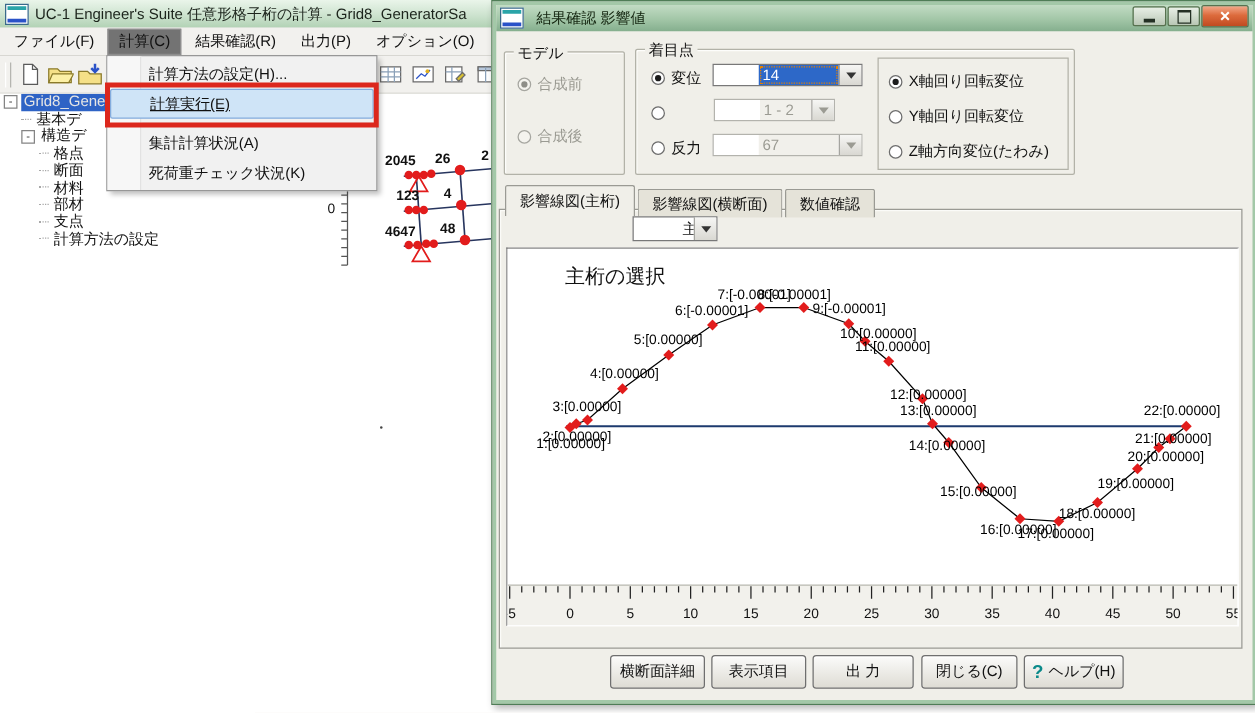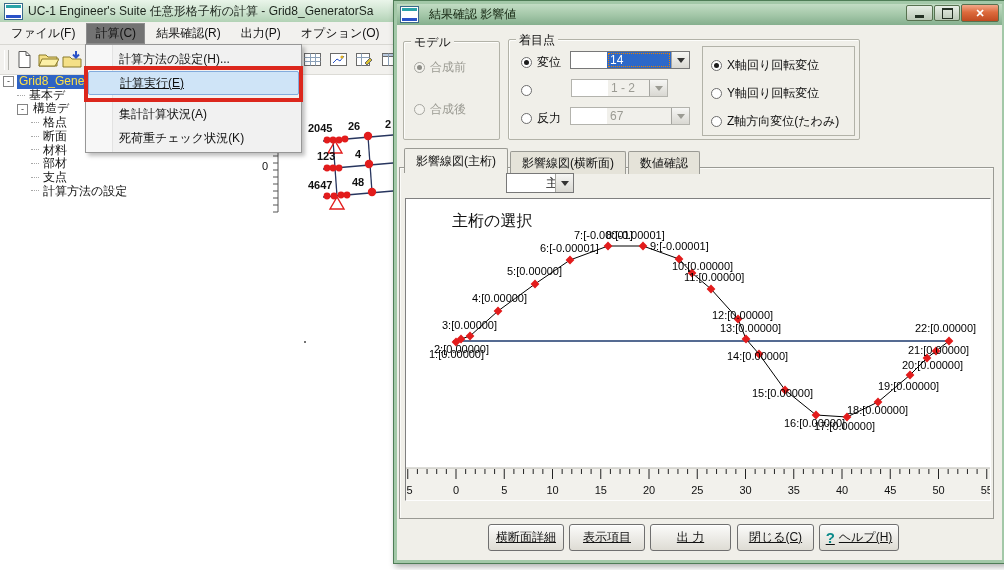--- a/index.html
+++ b/index.html
@@ -27,21 +27,21 @@
   .tb-grip{width:3px;height:20px;border-left:1px solid #fff;border-right:1px solid #b5b5b0;margin:0 3px 0 4px;}
   .tbicon{width:24px;height:22px;display:inline-flex;align-items:center;justify-content:center;}
   .tbicon.right-block{position:absolute;top:3px;}
   
   #tree{position:absolute;left:0;top:75px;width:253px;height:138px;background:#fff;overflow:hidden;font-size:12px;color:#111;}
   .tree-row{height:13.7px;line-height:13.5px;white-space:nowrap;display:flex;align-items:center;}
   .tree-dots{display:inline-block;width:8px;height:1px;border-top:1px dotted #a8a8a8;margin:0 2px 0 0;}
   .expander{display:inline-flex;width:9px;height:9px;border:1px solid #848484;background:#fff;
     align-items:center;justify-content:center;font-size:9px;line-height:7px;margin-right:3px;color:#333;flex:none;}
   .tree-label{padding:0 2px;}
-  .tree-label.selected{background:#2e63c5;color:#fde047;}
+  .tree-label.selected{background:#2e63c5;color:#e5e5e5;}
   #model-view{position:absolute;left:253px;top:112px;}
   .stray-dot{position:absolute;left:304px;top:341px;width:2px;height:2px;background:#444;border-radius:50%;}
 
   
   #context-menu{position:absolute;left:85px;top:44px;width:215px;background:#f1f1f1;
     border:1px solid #979797;box-shadow:3px 3px 4px rgba(0,0,0,.25);z-index:10;font-size:12px;color:#111;padding:2px 0;}
   #context-menu .gutter{position:absolute;left:0;top:0;bottom:0;width:26px;background:#f7f7f7;border-right:1px solid #e2e2e2;}
   .cm-item{position:relative;height:24px;line-height:24px;padding-left:33px;white-space:nowrap;}
   .cm-item.hl{background:#cfe4f7;border:1px solid #84acdd;border-radius:2px;margin:0 2px;height:22px;line-height:22px;padding-left:31px;text-decoration:underline;}
   .cm-sep{height:1px;background:#e0e0e0;margin:3px 2px 3px 28px;}
@@ -90,21 +90,21 @@
     border:1px solid #9a9a94;border-bottom:none;border-radius:2px 2px 0 0;margin-right:2px;position:relative;top:2px;}
   .tab.active{background:#f0efe9;top:0;padding-top:4px;padding-bottom:3px;}
   #tab-content{position:absolute;left:5px;top:166px;width:593px;height:350px;background:#f0efe9;
     border:1px solid #9a9a94;box-shadow:inset 1px 1px 0 #fbfbf8;}
   .girder-label{position:absolute;left:58px;top:178px;font-size:16px;color:#111;margin-top:32px;}
   #chart-panel{position:absolute;left:11px;top:197px;width:586px;height:303px;background:#fff;
     border:1px solid;border-color:#808080 #fdfdfd #fdfdfd #808080;box-sizing:border-box;}
 
   .dlg-btn{position:absolute;top:523px;height:25px;font-size:12px;color:#111;
     border:1px solid #6f6f6f;border-radius:3px;background:linear-gradient(180deg,#fbfbfa,#dedcd4);
-    box-shadow:inset 0 1px 0 #fff;display:flex;align-items:center;justify-content:center;white-space:nowrap;text-decoration:underline;}
+    box-shadow:inset 0 1px 0 #fff;display:flex;align-items:center;justify-content:center;white-space:nowrap;}
   .help-q{color:#0a8a8a;font-weight:bold;font-size:15px;margin-right:4px;}
 </style>
 </head>
 <body>
 
 <div id="screen">
 
   <div id="main-window">
     <div class="mw-titlebar">
       <span class="app-icon">

